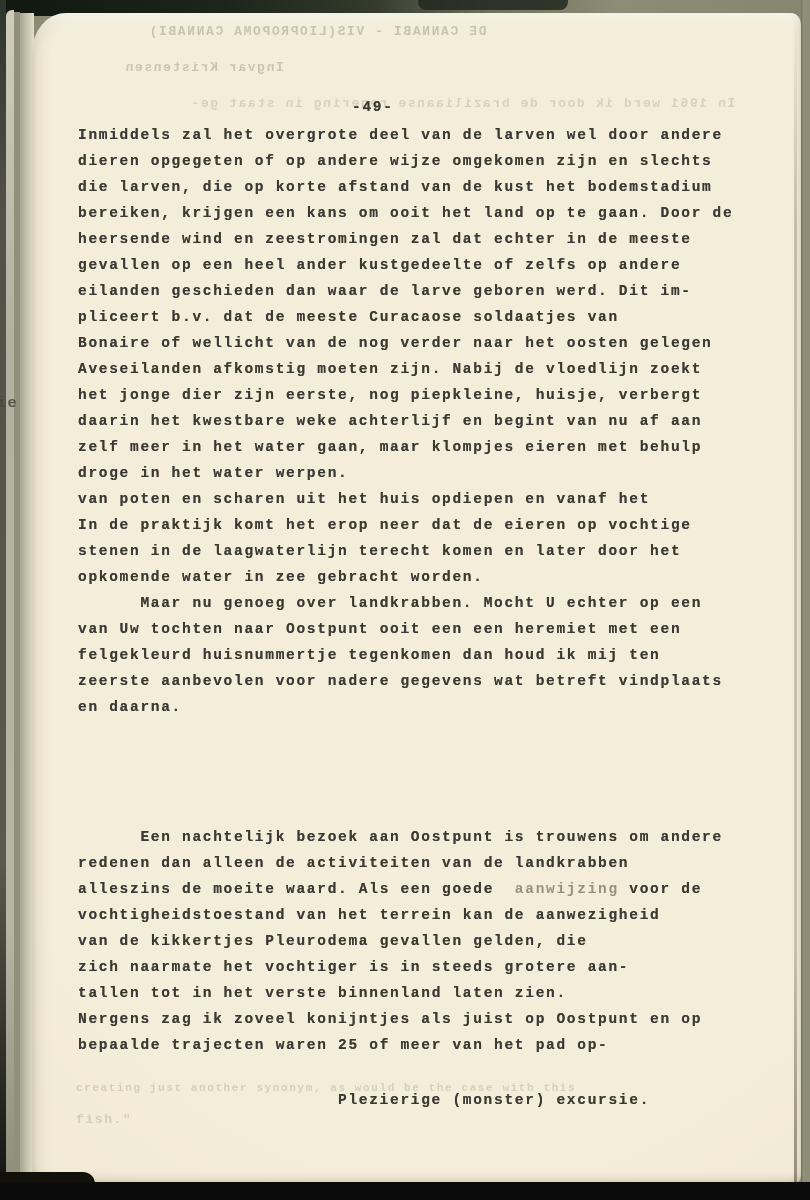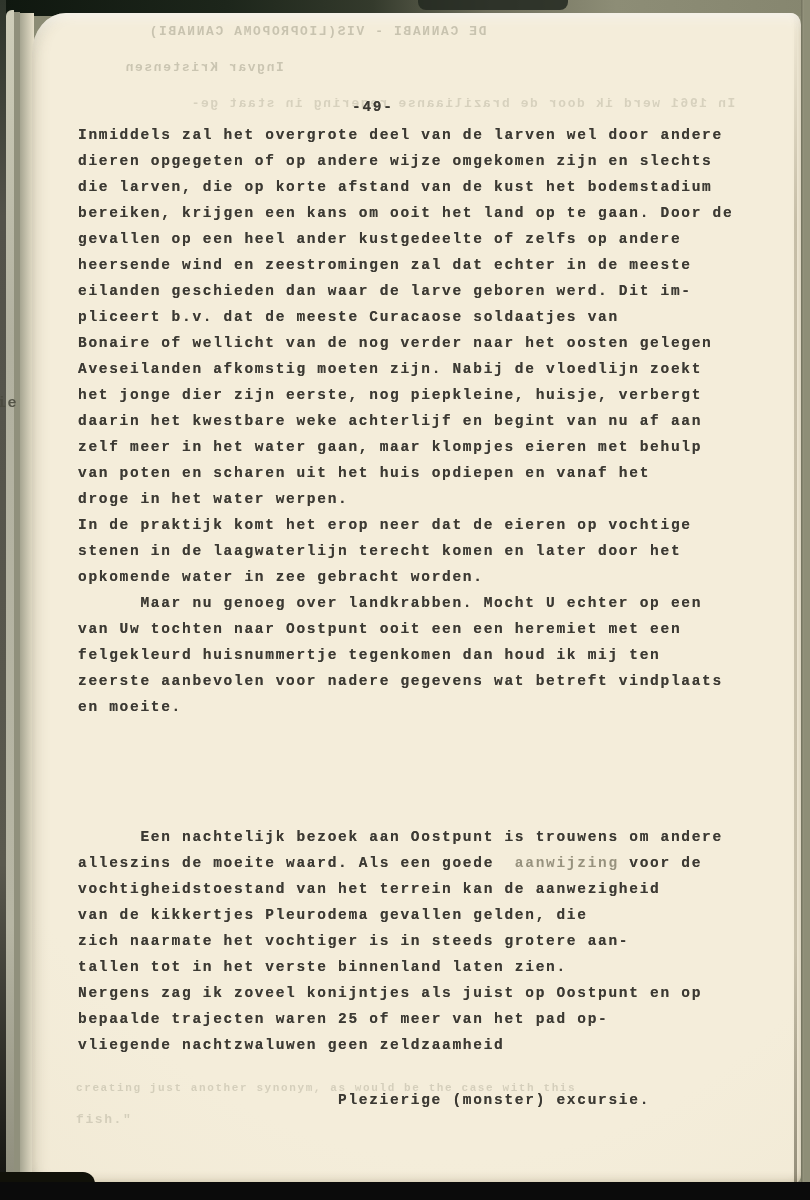--- a/index.html
+++ b/index.html
@@ -115,48 +115,48 @@
     <div class="ghost dark-frag" style="left: -3px; top: 395px; font-size: 15px; opacity: 0.9;">ie</div>
   </div>
 
 <div class="textlayer">
   <div class="page-number">-49-</div>
   <div class="block-a">
       <div class="tline">Inmiddels zal het overgrote deel van de larven wel door andere</div>
       <div class="tline">dieren opgegeten of op andere wijze omgekomen zijn en slechts</div>
       <div class="tline">die larven, die op korte afstand van de kust het bodemstadium</div>
       <div class="tline">bereiken, krijgen een kans om ooit het land op te gaan. Door de</div>
+      <div class="tline">heersende wind en zeestromingen zal dat echter in de meeste</div>
       <div class="tline">gevallen op een heel ander kustgedeelte of zelfs op andere</div>
-      <div class="tline">heersende wind en zeestromingen zal dat echter in de meeste</div>
       <div class="tline">eilanden geschieden dan waar de larve geboren werd. Dit im-</div>
       <div class="tline">pliceert b.v. dat de meeste Curacaose soldaatjes van</div>
       <div class="tline">Bonaire of wellicht van de nog verder naar het oosten gelegen</div>
       <div class="tline">Aveseilanden afkomstig moeten zijn. Nabij de vloedlijn zoekt</div>
       <div class="tline">het jonge dier zijn eerste, nog piepkleine, huisje, verbergt</div>
       <div class="tline">daarin het kwestbare weke achterlijf en begint van nu af aan</div>
       <div class="tline">zelf meer in het water gaan, maar klompjes eieren met behulp</div>
+      <div class="tline">droge in het water werpen.</div>
       <div class="tline">van poten en scharen uit het huis opdiepen en vanaf het</div>
-      <div class="tline">droge in het water werpen.</div>
       <div class="tline">In de praktijk komt het erop neer dat de eieren op vochtige</div>
       <div class="tline">stenen in de laagwaterlijn terecht komen en later door het</div>
       <div class="tline">opkomende water in zee gebracht worden.</div>
       <div class="tline">      Maar nu genoeg over landkrabben. Mocht U echter op een</div>
       <div class="tline">van Uw tochten naar Oostpunt ooit een een heremiet met een</div>
       <div class="tline">felgekleurd huisnummertje tegenkomen dan houd ik mij ten</div>
       <div class="tline">zeerste aanbevolen voor nadere gegevens wat betreft vindplaats</div>
-      <div class="tline">en moeite.</div>
+      <div class="tline">en daarna.</div>
     </div>
   <div class="block-b">
       <div class="tline">      Een nachtelijk bezoek aan Oostpunt is trouwens om andere</div>
+      <div class="tline">redenen dan alleen de activiteiten van de landkrabben</div>
       <div class="tline"><span>alleszins de moeite waard. Als een goede  </span><span class="faint">aanwijzing</span><span> voor de</span></div>
       <div class="tline">vochtigheidstoestand van het terrein kan de aanwezigheid</div>
       <div class="tline">van de kikkertjes Pleurodema gevallen gelden, die</div>
       <div class="tline">zich naarmate het vochtiger is in steeds grotere aan-</div>
       <div class="tline">tallen tot in het verste binnenland laten zien.</div>
       <div class="tline">Nergens zag ik zoveel konijntjes als juist op Oostpunt en op</div>
       <div class="tline">bepaalde trajecten waren 25 of meer van het pad op-</div>
-      <div class="tline">vliegende nachtzwaluwen geen zeldzaamheid</div>
     </div>
   <div class="closing">Plezierige (monster) excursie.</div>
 </div>
 
 <div class="bottom-wedge"></div>
 <div class="backdrop-bottom"></div>
 
 </body></html>

